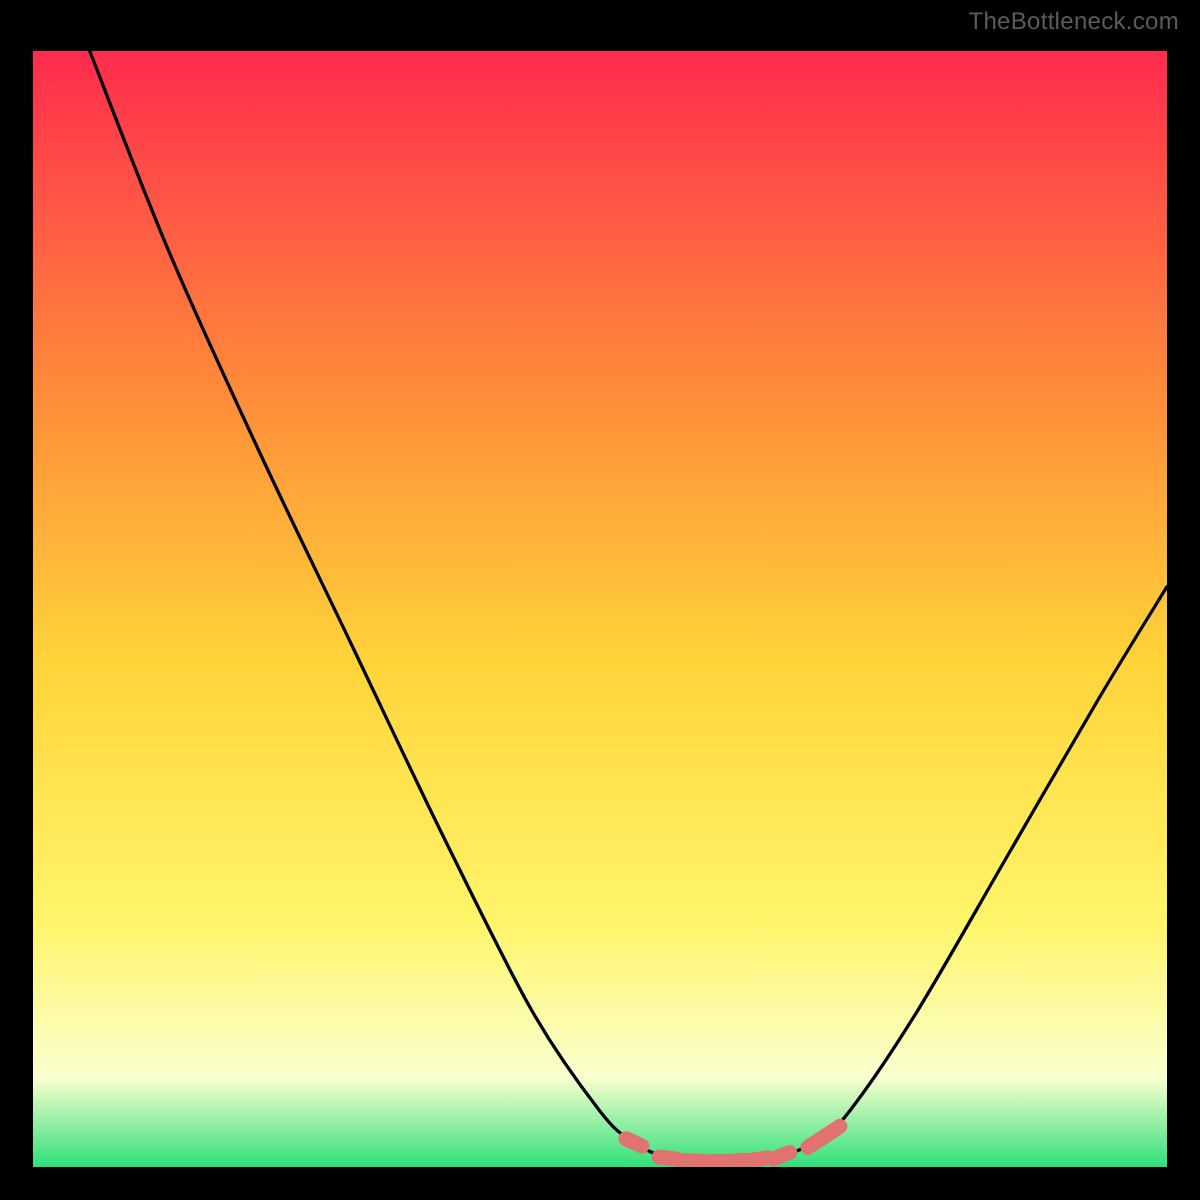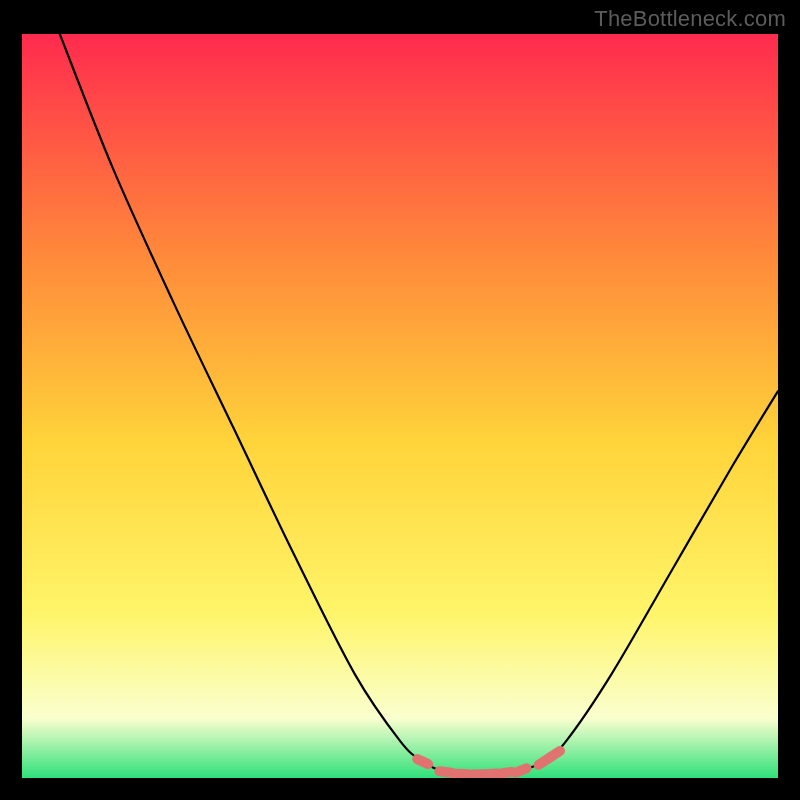--- a/index.html
+++ b/index.html
@@ -15,21 +15,21 @@
     position: relative;
     width: 800px;
     height: 800px;
     background: #000;
   }
   .watermark {
     position: absolute;
     top: 6px;
     right: 14px;
     color: #5c5c5c;
-    font-size: 22px;
+    font-size: 16px;
     font-weight: 500;
     letter-spacing: 0.2px;
     font-family: Arial, Helvetica, sans-serif;
     z-index: 10;
   }
   .plot {
     position: absolute;
     left: 22px;
     top: 34px;
     width: 756px;

